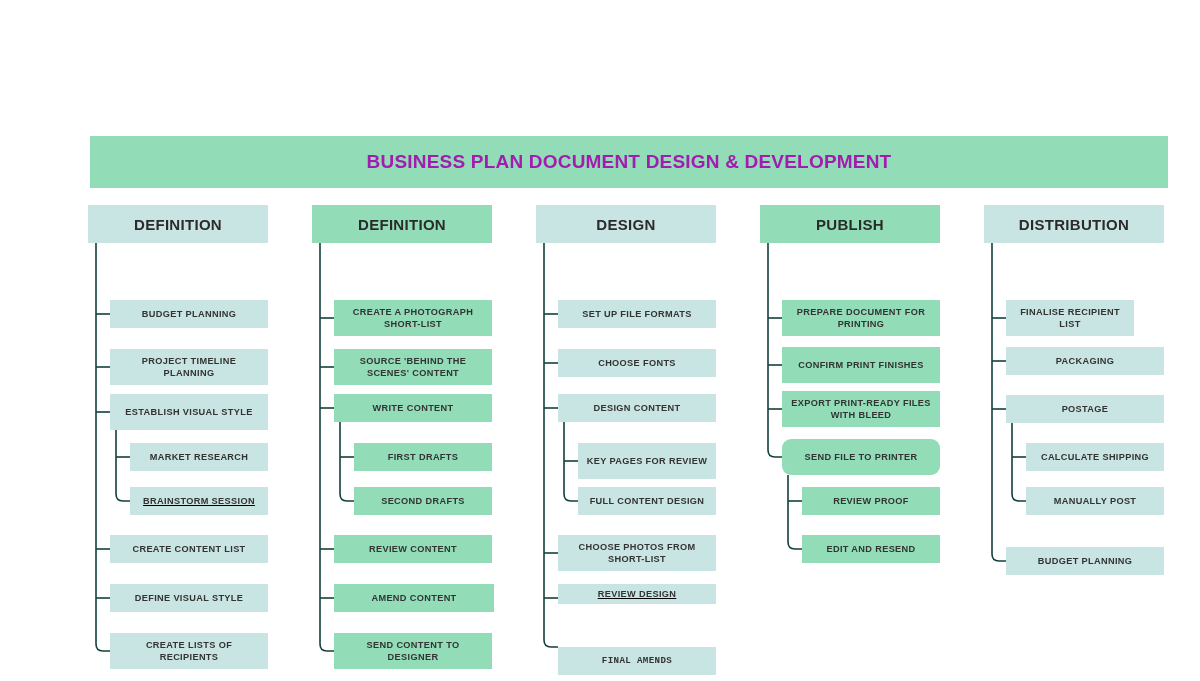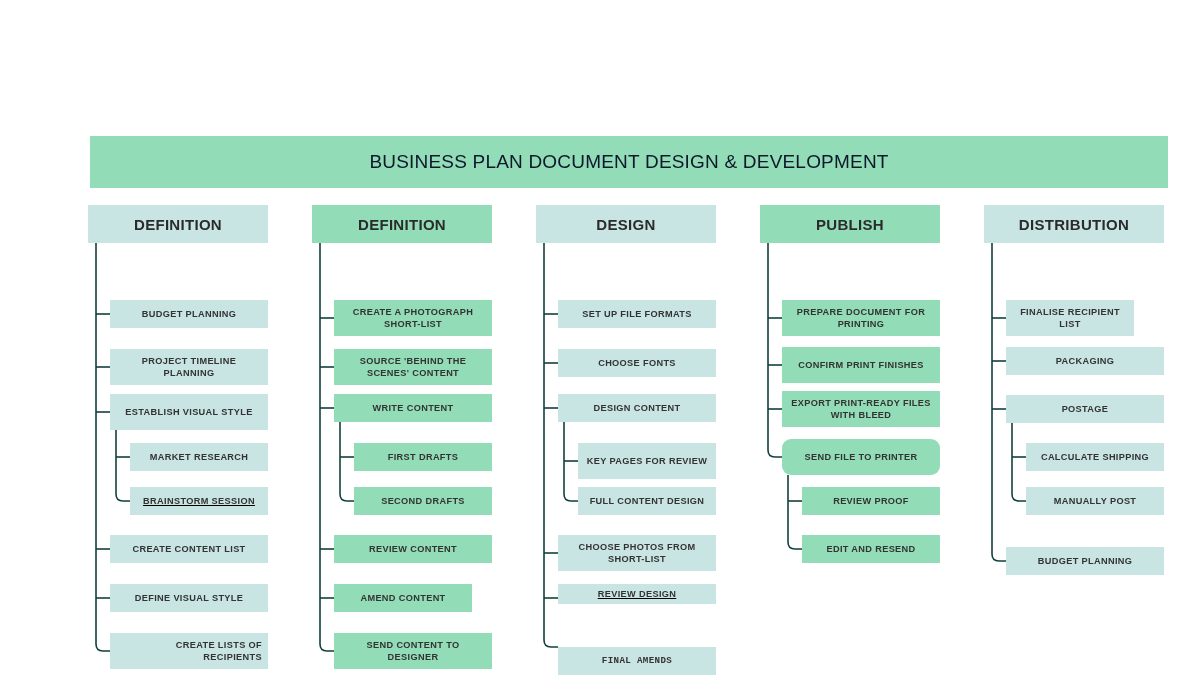--- a/index.html
+++ b/index.html
@@ -24,22 +24,22 @@
   }
 
   
   .title-banner {
     position: absolute; left: 90px; top: 136px;
     width: 1078px; height: 52px;
     background: #92ddb8;
     display: flex; align-items: center; justify-content: center;
   }
   .title-banner span {
-    font-size: 19px; font-weight: normal; letter-spacing: 0.2px;
-    color: #0f172a; text-align: center;
+    font-size: 19px; font-weight: bold; letter-spacing: 0.2px;
+    color: #a21caf; text-align: center;
   }
 
   
   .columns { position: absolute; left: 0; top: 205px; width: 1200px; }
   .col { position: absolute; top: 0; width: 200px; }
   .col-0 { left: 88px; }
   .col-1 { left: 312px; }
   .col-2 { left: 536px; }
   .col-3 { left: 760px; }
   .col-4 { left: 984px; }
@@ -104,21 +104,21 @@
           </div>
           <div class="box mint" style="left: 42px; top: 244px; width: 138px; height: 28px; text-decoration: underline;">
             <span>BRAINSTORM SESSION</span>
           </div>
           <div class="box mint" style="left: 22px; top: 292px; width: 158px; height: 28px;">
             <span>CREATE CONTENT LIST</span>
           </div>
           <div class="box mint" style="left: 22px; top: 341px; width: 158px; height: 28px;">
             <span>DEFINE VISUAL STYLE</span>
           </div>
-          <div class="box mint" style="left: 22px; top: 390px; width: 158px; height: 36px; text-align: right;">
+          <div class="box mint" style="left: 22px; top: 390px; width: 158px; height: 36px;">
             <span>CREATE LISTS OF RECIPIENTS</span>
           </div>
           <svg class="wires" width="200" height="420">
             <path d="M 8 0 L 8 401 Q 8 408 15 408 L 22 408"></path>
             <path d="M 8 71 L 22 71"></path>
             <path d="M 8 124 L 22 124"></path>
             <path d="M 8 169 L 22 169"></path>
             <path d="M 8 306 L 22 306"></path>
             <path d="M 8 355 L 22 355"></path>
             <path d="M 28 187 L 28 251 Q 28 258 35 258 L 42 258"></path>
@@ -142,21 +142,21 @@
           </div>
           <div class="box green" style="left: 42px; top: 200px; width: 138px; height: 28px;">
             <span>FIRST DRAFTS</span>
           </div>
           <div class="box green" style="left: 42px; top: 244px; width: 138px; height: 28px;">
             <span>SECOND DRAFTS</span>
           </div>
           <div class="box green" style="left: 22px; top: 292px; width: 158px; height: 28px;">
             <span>REVIEW CONTENT</span>
           </div>
-          <div class="box green" style="left: 22px; top: 341px; width: 138px; height: 28px;">
+          <div class="box green" style="left: 22px; top: 341px; width: 160px; height: 28px;">
             <span>AMEND CONTENT</span>
           </div>
           <div class="box green" style="left: 22px; top: 390px; width: 158px; height: 36px;">
             <span>SEND CONTENT TO DESIGNER</span>
           </div>
           <svg class="wires" width="200" height="420">
             <path d="M 8 0 L 8 401 Q 8 408 15 408 L 22 408"></path>
             <path d="M 8 75 L 22 75"></path>
             <path d="M 8 124 L 22 124"></path>
             <path d="M 8 165 L 22 165"></path>

